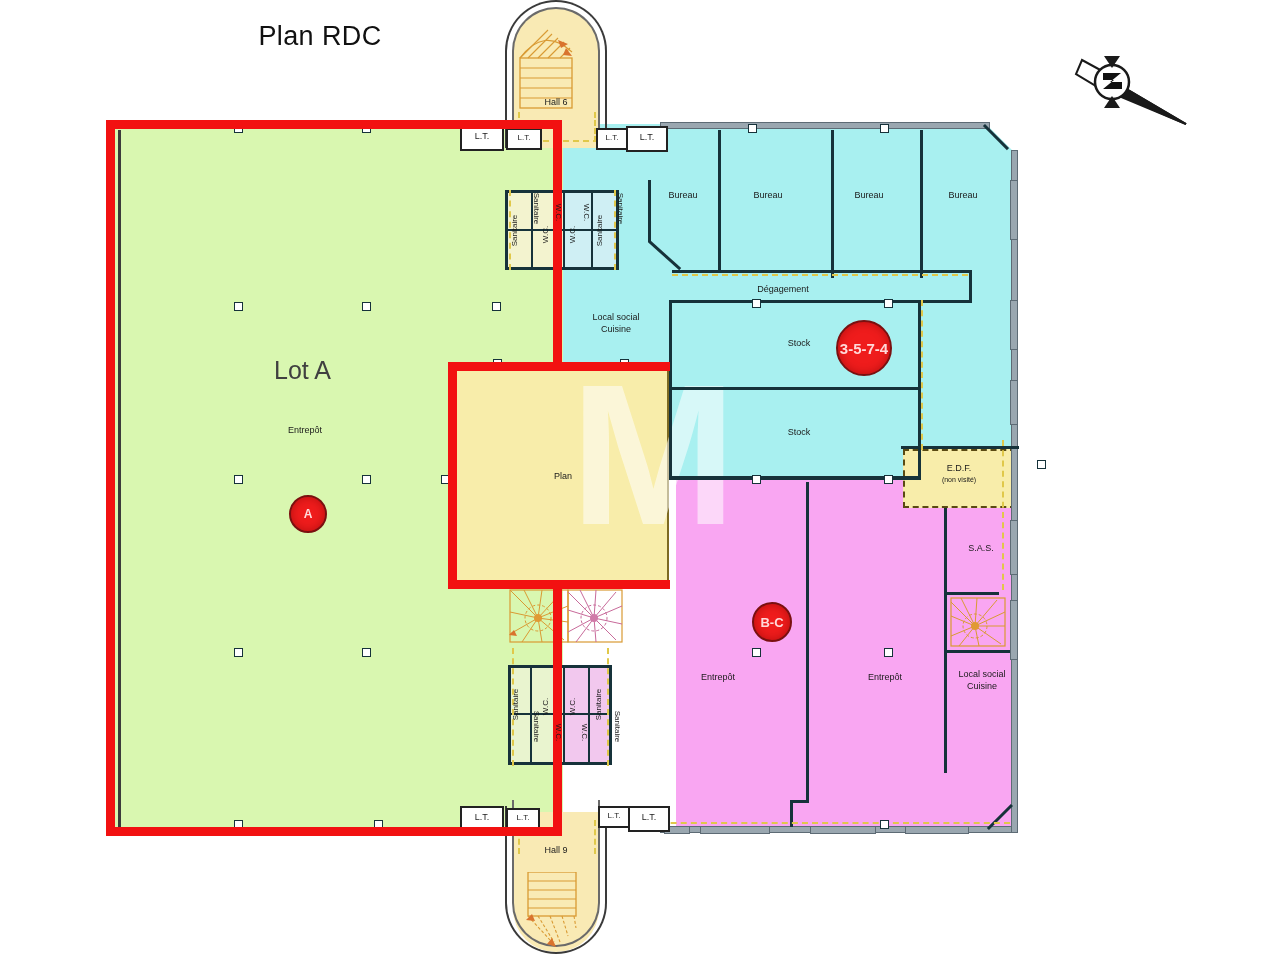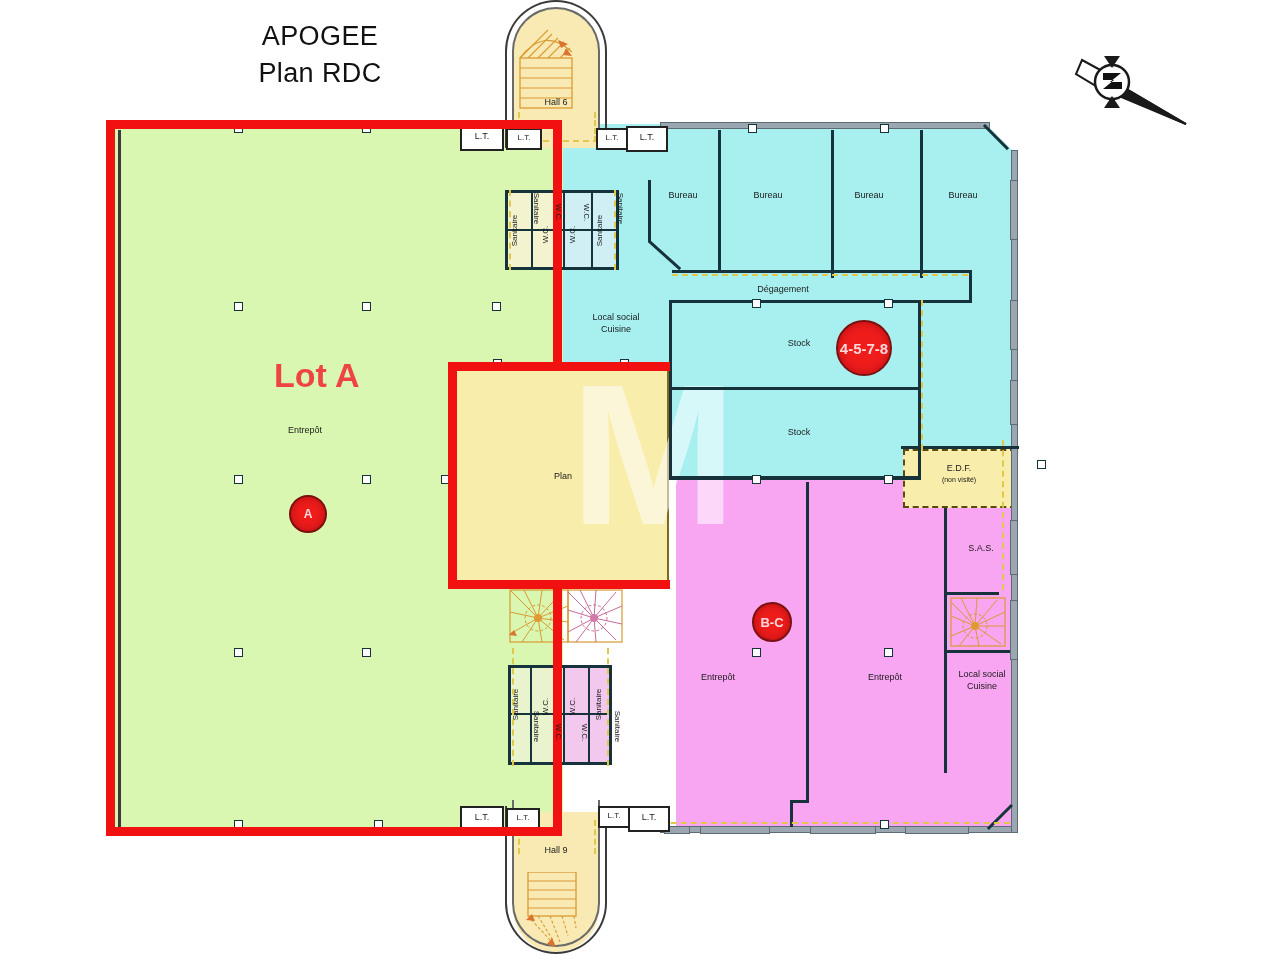--- a/index.html
+++ b/index.html
@@ -34,32 +34,31 @@
          border:2px solid #7a1010;color:#ffd9d9;display:flex;align-items:center;
          justify-content:center;font-size:12px;font-weight:700;
          box-shadow:inset 0 0 10px rgba(120,0,0,.45);}
   .badge.sm{width:34px;height:34px;font-size:12px;}
   .badge.md{width:36px;height:36px;font-size:13px;}
   .badge.lg{width:52px;height:52px;font-size:15px;}
 
   
   .lotline{position:absolute;background:#f21111;}
 
-  .lot-title{position:absolute;font-size:34px;font-weight:700;color:#ef4444;}
+  .lot-title{position:absolute;font-size:25px;font-weight:400;color:#404040;}
 
   .watermark{position:absolute;font-size:200px;font-weight:700;color:#ffffff;
              opacity:.55;line-height:190px;pointer-events:none;}
 </style>
 </head>
 <body>
 
 <div id="stage">
 
   <div class="title-block">
-    <div>APOGEE</div>
     <div>Plan RDC</div>
   </div>
 
   <div class="compass">
     <svg viewBox="0 0 120 80" width="120" height="80">
       <g stroke="#1a1a1a" stroke-width="2" fill="#ffffff">
         <polygon points="12,10 34,22 26,36 6,24"></polygon>
         <polygon points="48,34 116,74 52,46"></polygon>
         <polygon points="48,34 116,74 44,44" fill="#1a1a1a"></polygon>
       </g>
@@ -414,15 +413,15 @@
   <div class="vlbl" style="left:521px;top:722px;transform:rotate(90deg);">Sanitaire</div>
   <div class="vlbl" style="left:537px;top:702px;transform:rotate(-90deg);">W.C.</div>
   <div class="vlbl" style="left:550px;top:728px;transform:rotate(90deg);">W.C.</div>
   <div class="vlbl" style="left:564px;top:702px;transform:rotate(-90deg);">W.C.</div>
   <div class="vlbl" style="left:576px;top:728px;transform:rotate(90deg);">W.C.</div>
   <div class="vlbl" style="left:583px;top:700px;transform:rotate(-90deg);">Sanitaire</div>
   <div class="vlbl" style="left:602px;top:722px;transform:rotate(90deg);">Sanitaire</div>
 
   <div class="badge sm" style="left:289px;top:495px;">A</div>
   <div class="badge md" style="left:752px;top:602px;">B-C</div>
-  <div class="badge lg" style="left:836px;top:320px;">4-5-7-8</div>
+  <div class="badge lg" style="left:836px;top:320px;">3-5-7-4</div>
 
 </div>
 
 </body></html>

